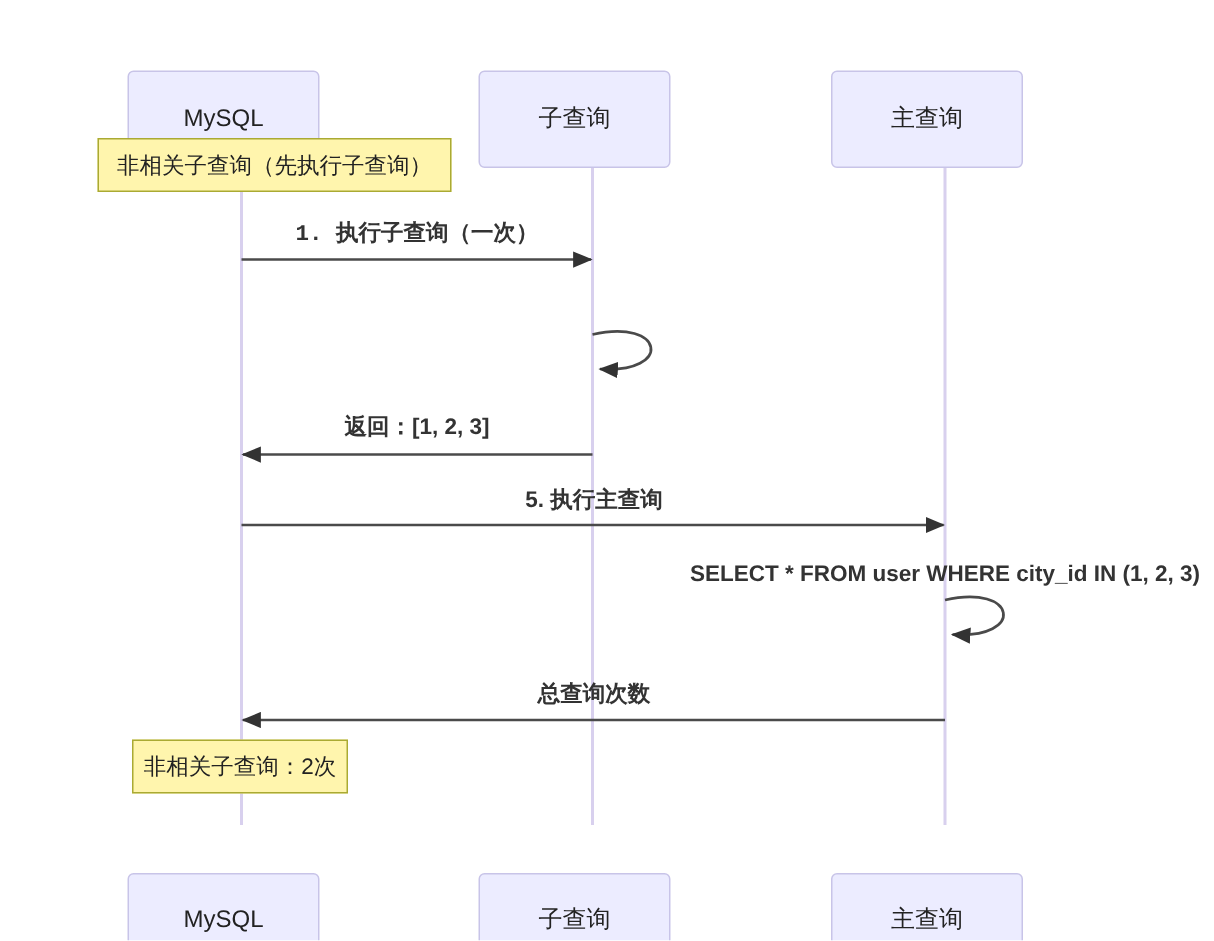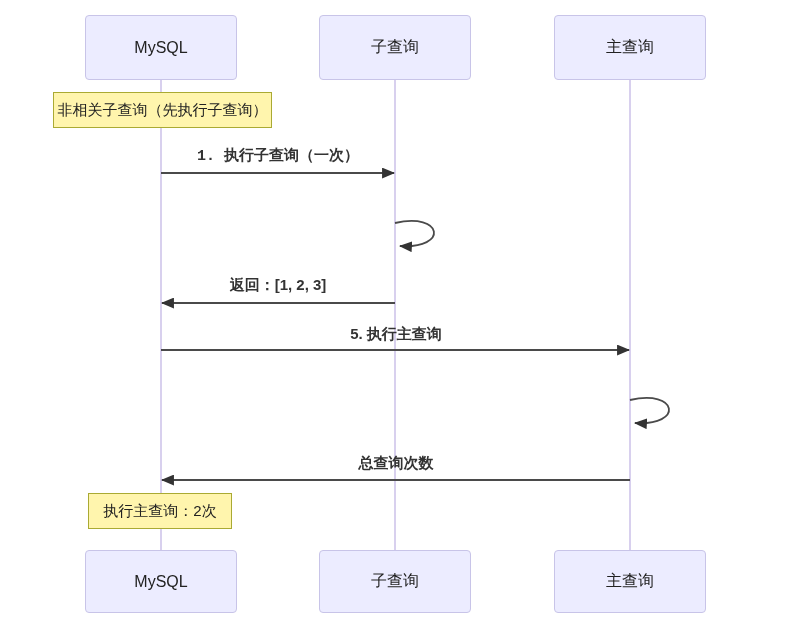--- a/index.html
+++ b/index.html
@@ -2,23 +2,23 @@
 <html><head>
 <meta charset="utf-8">
 <style>
   html,body{margin:0;padding:0;background:#ffffff;}
   .canvas{
     position:relative;width:809px;height:627px;background:#ffffff;
     font-family:"Liberation Sans","DejaVu Sans",sans-serif;color:#333;overflow:hidden;
   }
   .layer{position:absolute;left:0;top:0;}
   .actor{
-    position:absolute;width:152px;background:#ECECFF;border:1px solid #c8c4e8;
+    position:absolute;width:128px;background:#ECECFF;border:1px solid #c8c4e8;
     border-radius:4px;display:flex;align-items:center;justify-content:center;
-    font-size:16px;color:#222;box-sizing:border-box;
+    font-size:16px;color:#222;box-sizing:border-box;margin-top:32px;
   }
   .actor.top{top:15px;height:65px;}
   .actor.bottom{top:550px;height:63px;}
   .note{
     position:absolute;background:#FFF5AD;border:1px solid #AAAA33;
     display:flex;align-items:center;justify-content:center;
     font-size:15px;color:#222;box-sizing:border-box;
   }
   .msg{
     position:absolute;transform:translateX(-50%);
@@ -63,25 +63,26 @@
   <div class="actor bottom" style="left:85px;">
     <span>MySQL</span>
   </div>
   <div class="actor bottom" style="left:319px;">
     <span>子查询</span>
   </div>
   <div class="actor bottom" style="left:554px;">
     <span>主查询</span>
   </div>
 
-  <div class="note" style="left:53px;top:92px;width:219px;height:36px;">
+  <div class="note" style="left:65px;top:92px;width:236px;height:36px;">
     <span>非相关子查询（先执行子查询）</span>
   </div>
   <div class="note" style="left:88px;top:493px;width:144px;height:36px;">
-    <span>执行主查询：2次</span>
+    <span>非相关子查询：2次</span>
   </div>
 
   <div class="msg" style="left:278px;top:147px;font-family:Liberation Mono, monospace;">1. 执行子查询（一次）</div>
   <div class="msg" style="left:278px;top:275px;">返回：[1, 2, 3]</div>
   <div class="msg" style="left:396px;top:324px;">5. 执行主查询</div>
+  <div class="msg" style="left:630px;top:373px;">SELECT * FROM user WHERE city_id IN (1, 2, 3)</div>
   <div class="msg" style="left:396px;top:453px;">总查询次数</div>
 
 </div>
 
 </body></html>

